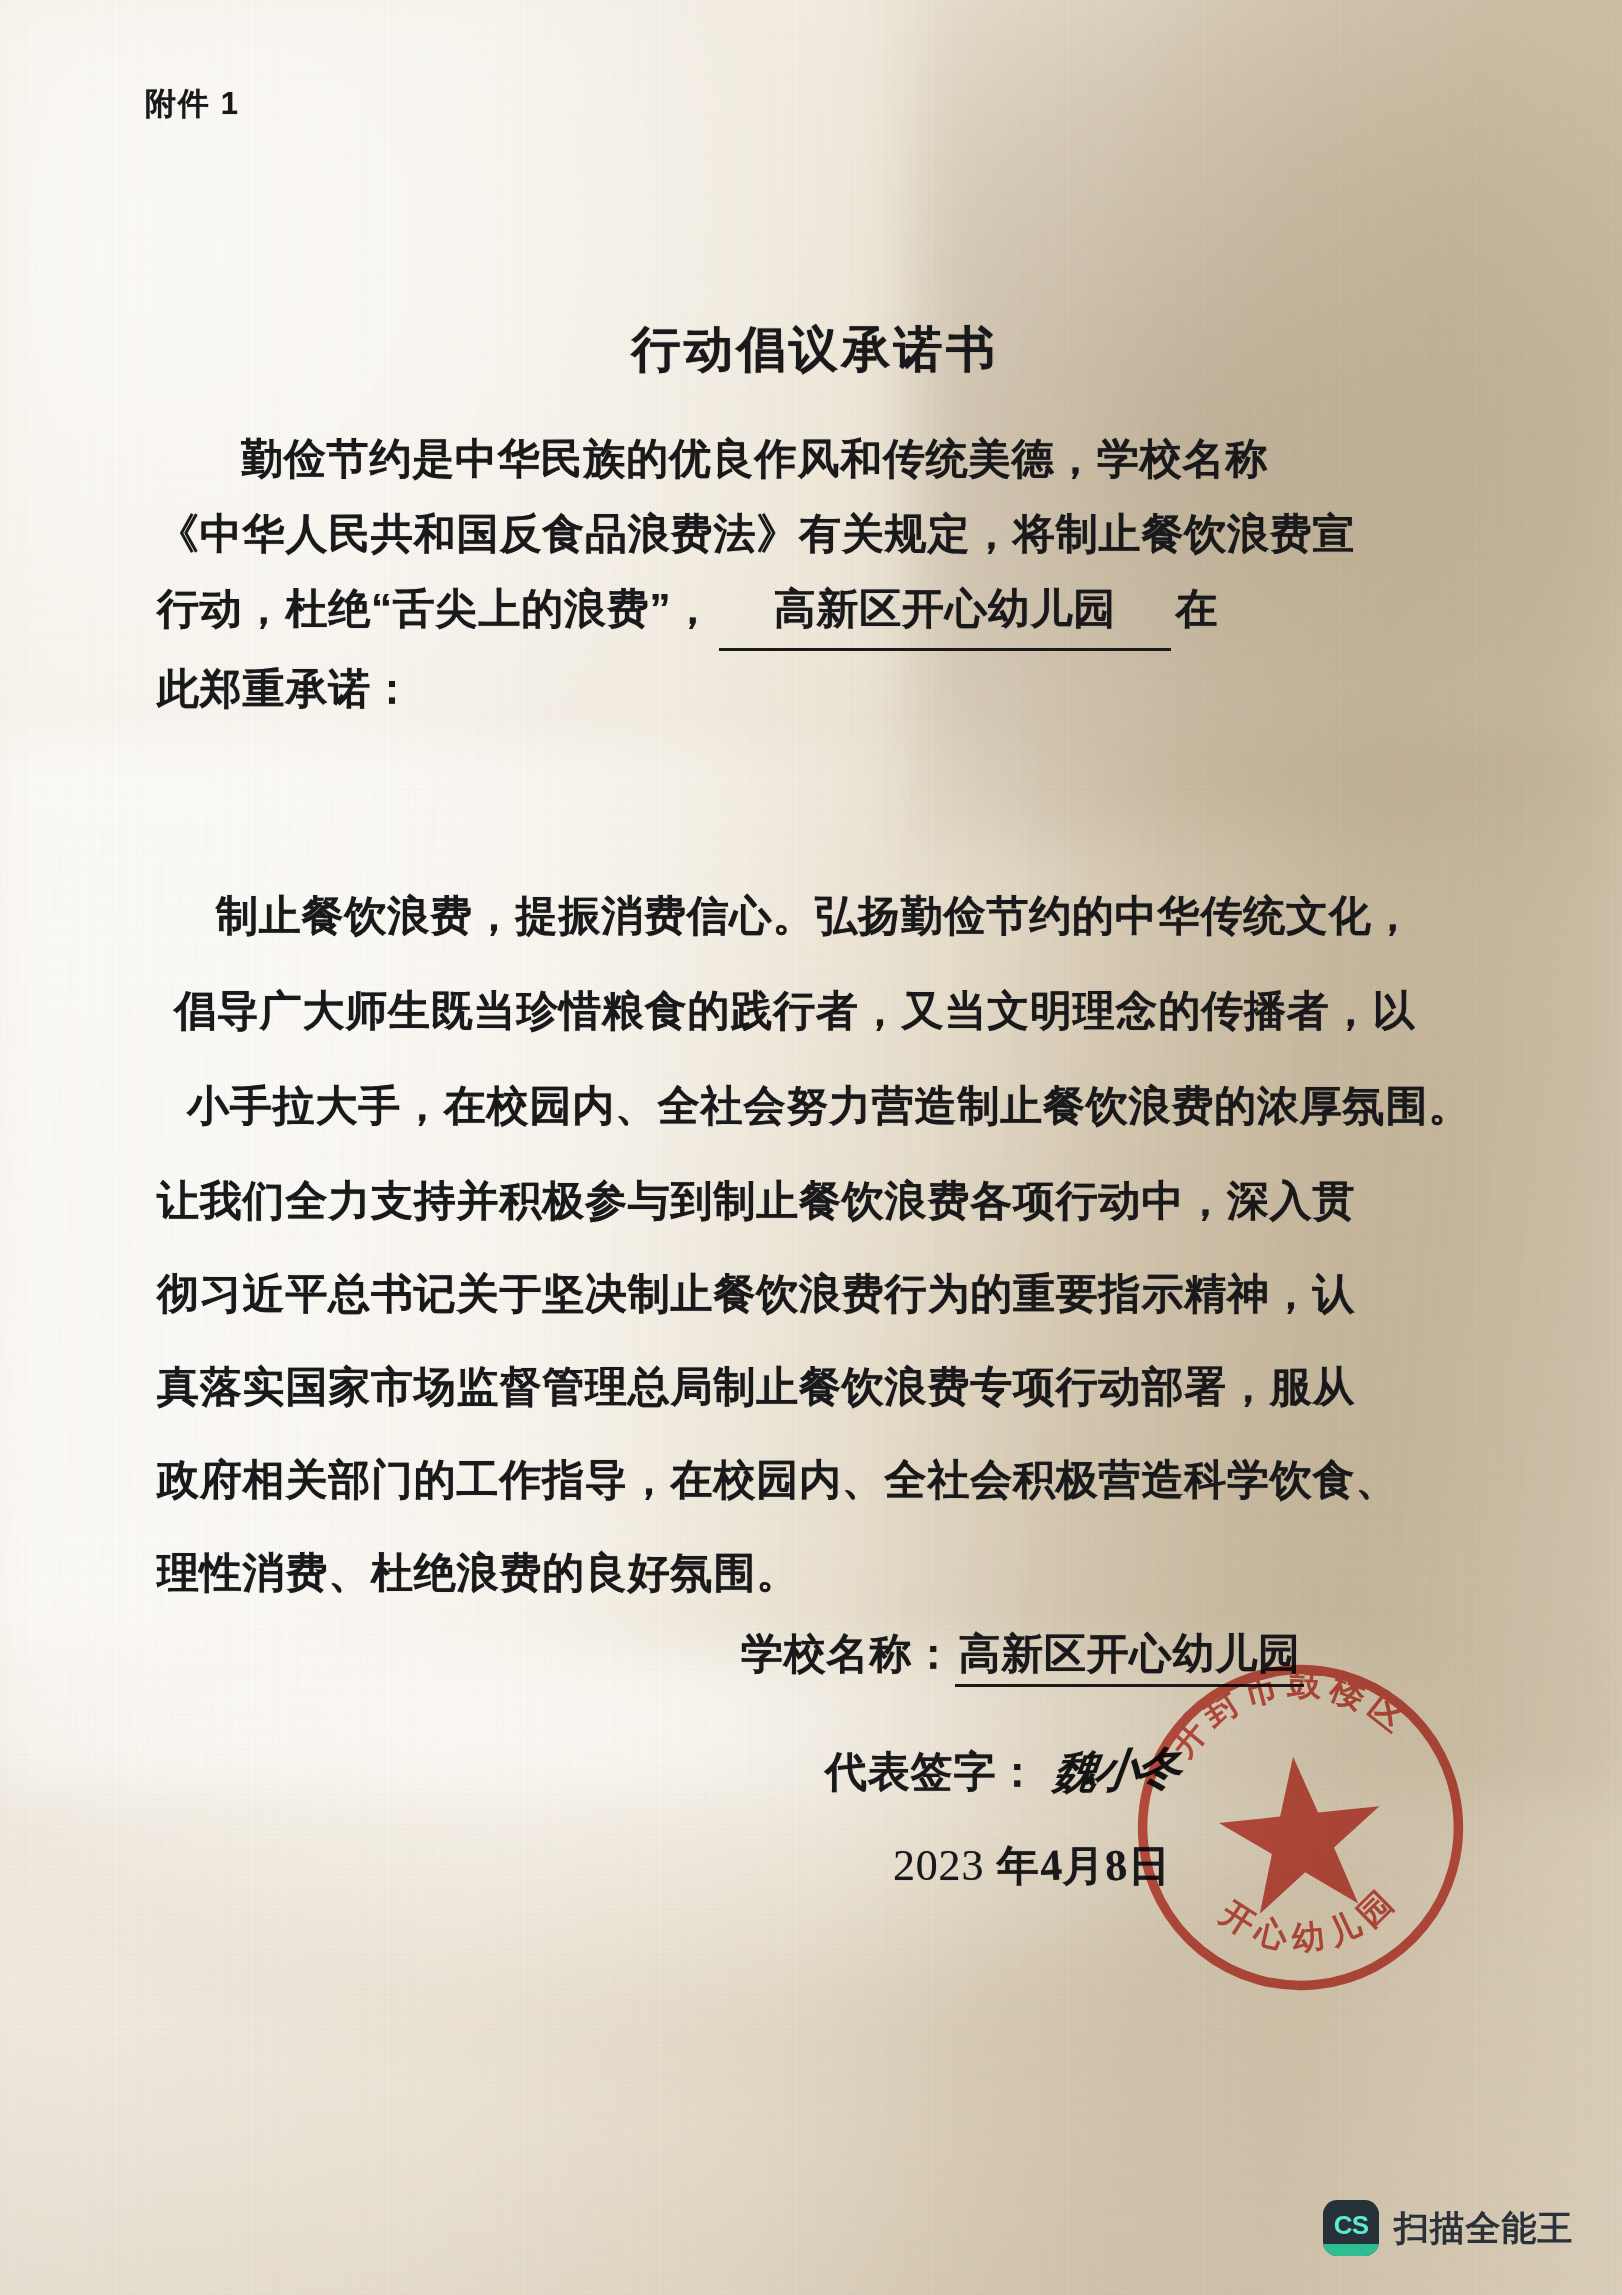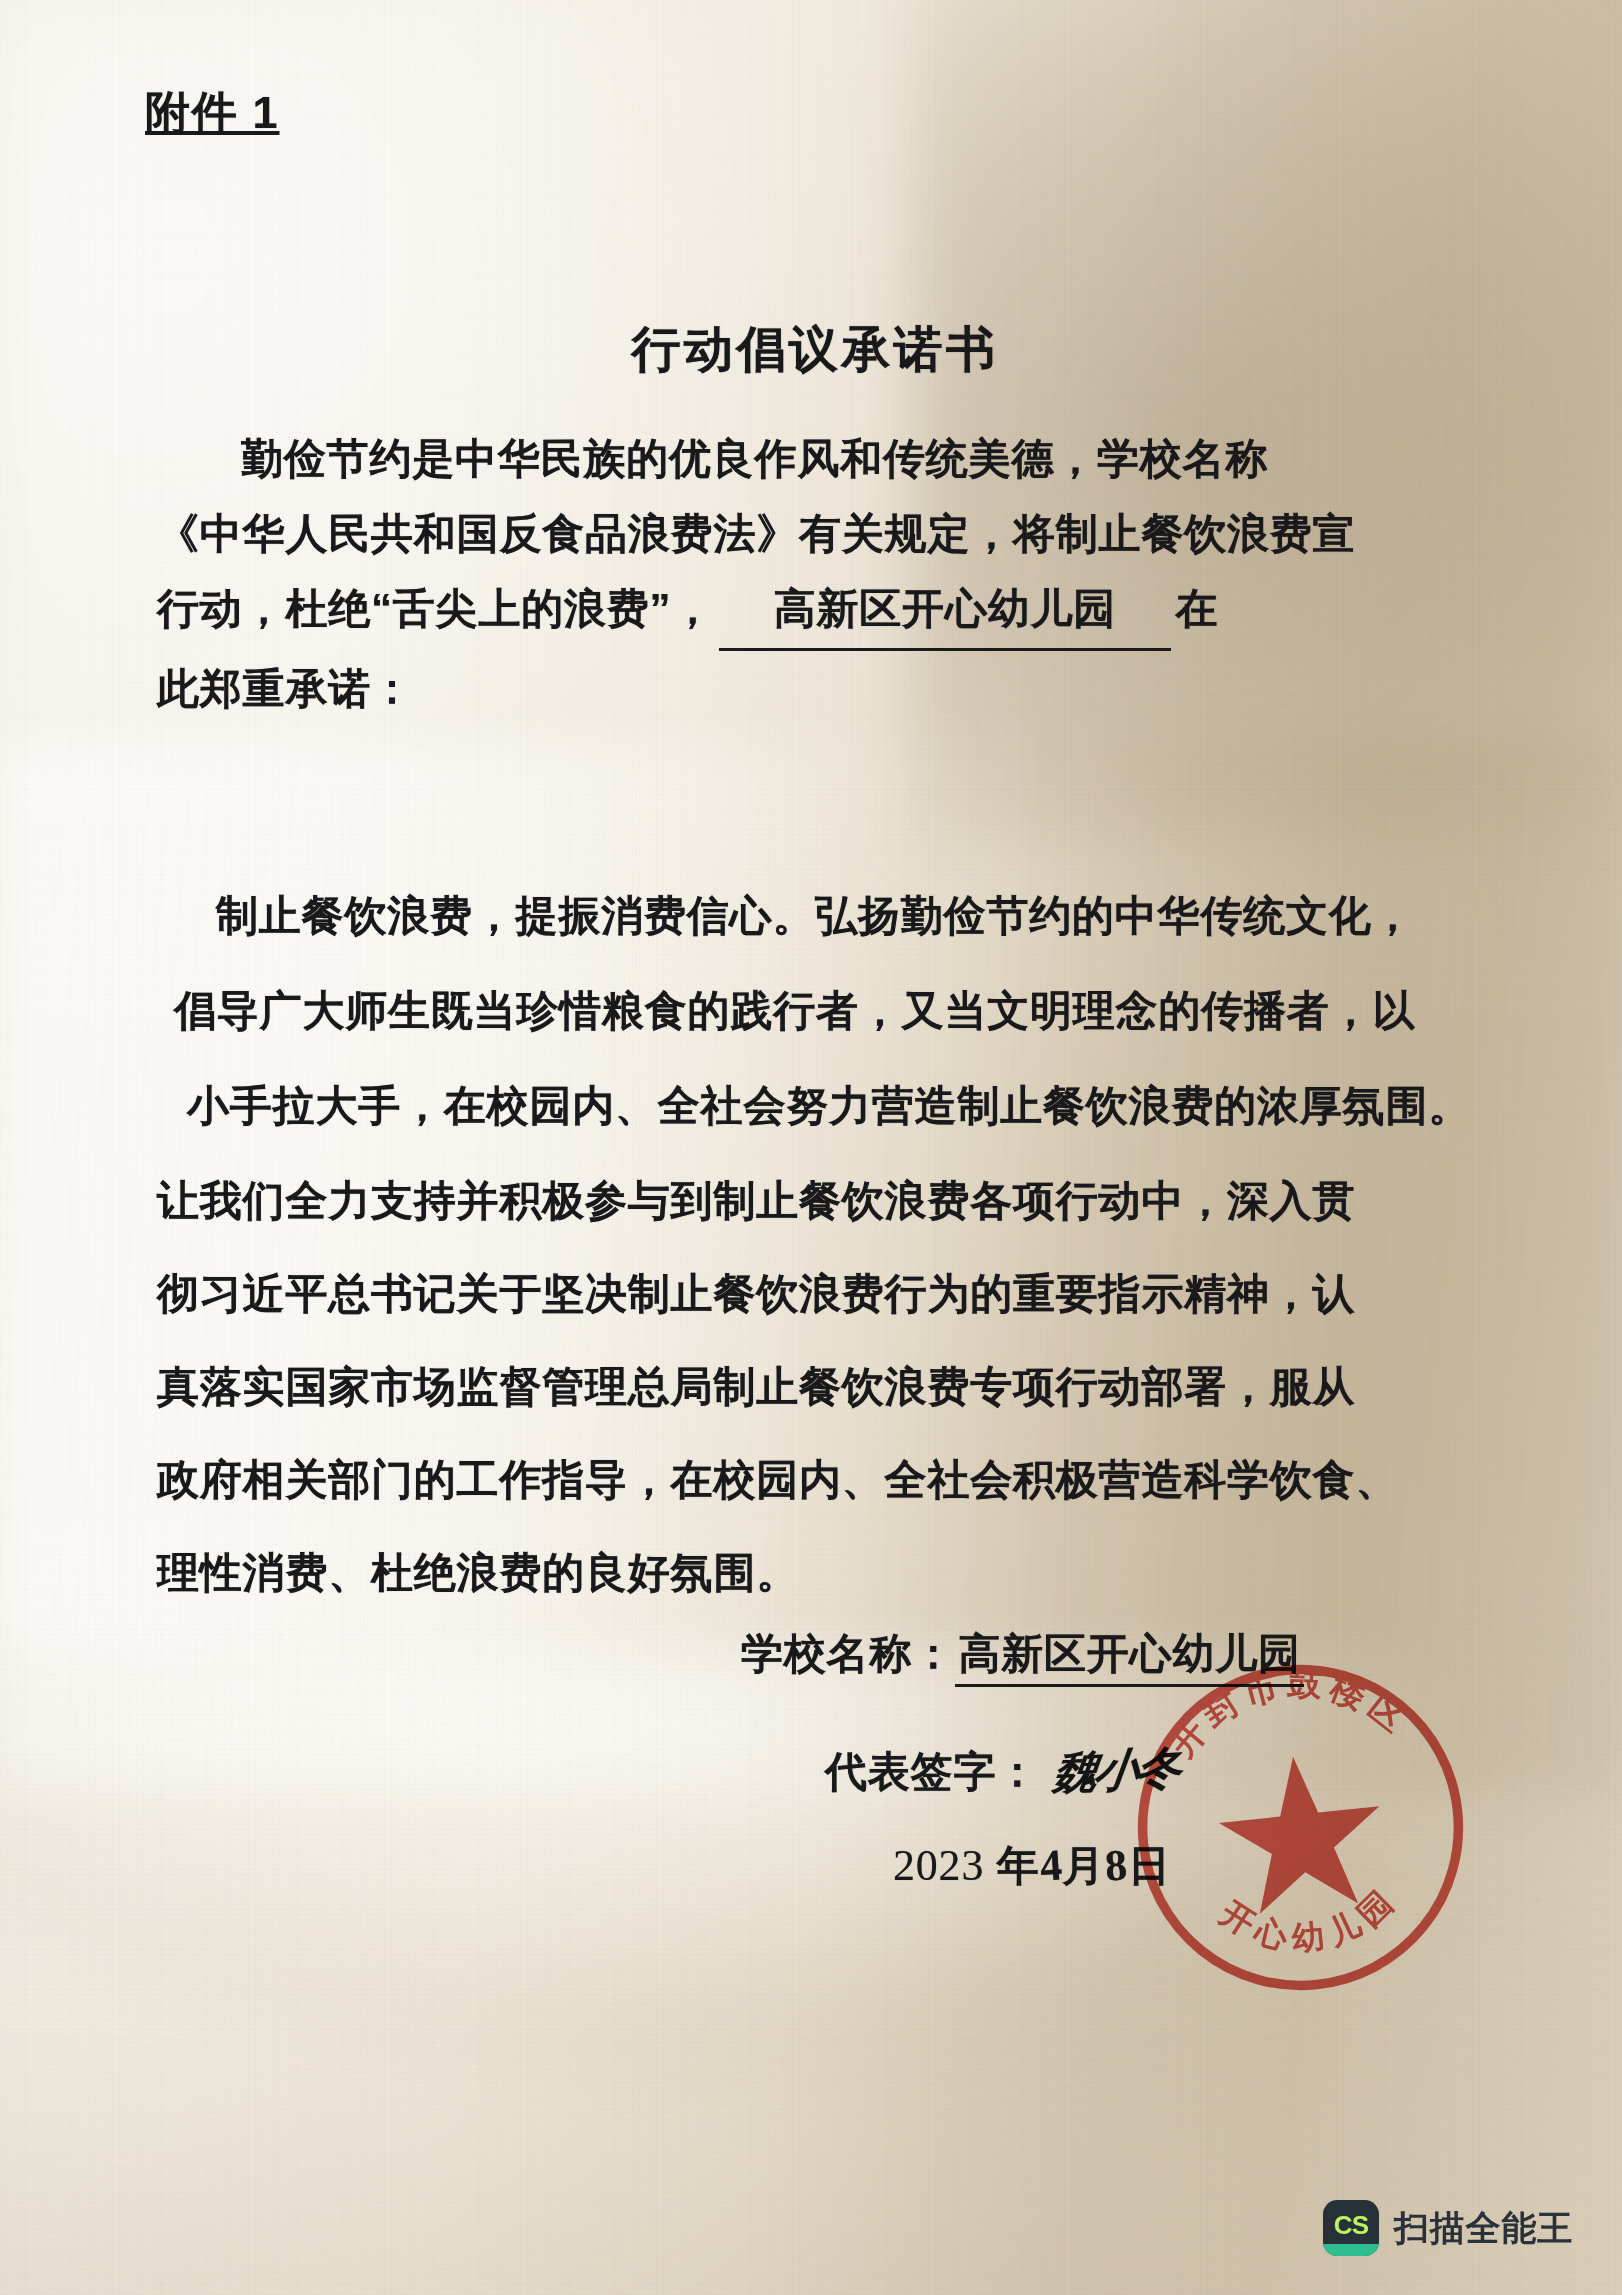--- a/index.html
+++ b/index.html
@@ -101,25 +101,24 @@
   
   .content {
     position: absolute;
     inset: 0;
     color: #19191b;
   }
   .attachment-label {
     position: absolute;
     left: 145px;
     top: 83px;
-    font-size: 45px;
+    font-size: 31px;
     font-weight: 700;
     letter-spacing: 1.7px;
     text-shadow: 0 0 0.8px rgba(0,0,0,0.55);
-    text-decoration: underline;
   }
   .title-main {
     position: absolute;
     left: 0; right: 0;
     top: 187px;
     text-align: center;
     font-size: 52px;
     font-weight: 700;
     letter-spacing: 1.7px;
     text-shadow: 0 0 1px rgba(0,0,0,0.6);
@@ -248,21 +247,21 @@
     justify-content: center;
   }
   .cs-badge .strip {
     position: absolute;
     left: 0; right: 0; bottom: 0;
     height: 11.8px;
     background: #2fbd92;
   }
   .cs-badge .cs-text {
     position: relative;
-    color: #bef264;
+    color: #5eead4;
     font-size: 26px;
     font-weight: 700;
     letter-spacing: -0.8px;
     margin-bottom: 5px;
   }
   .wm-label {
     font-size: 35px;
     font-weight: 700;
     color: #2a3138;
     letter-spacing: 0.8px;

